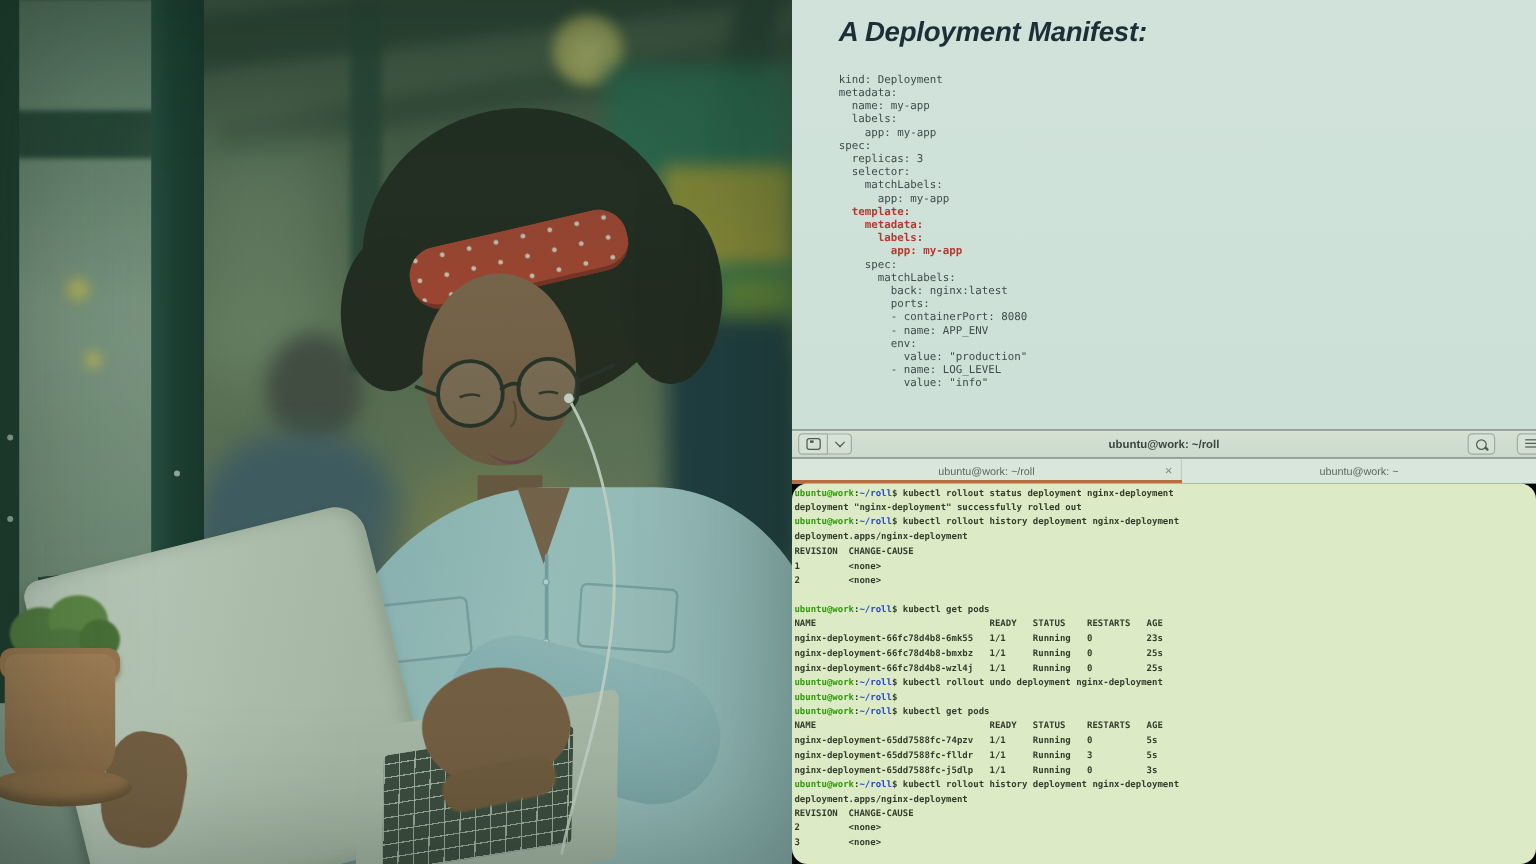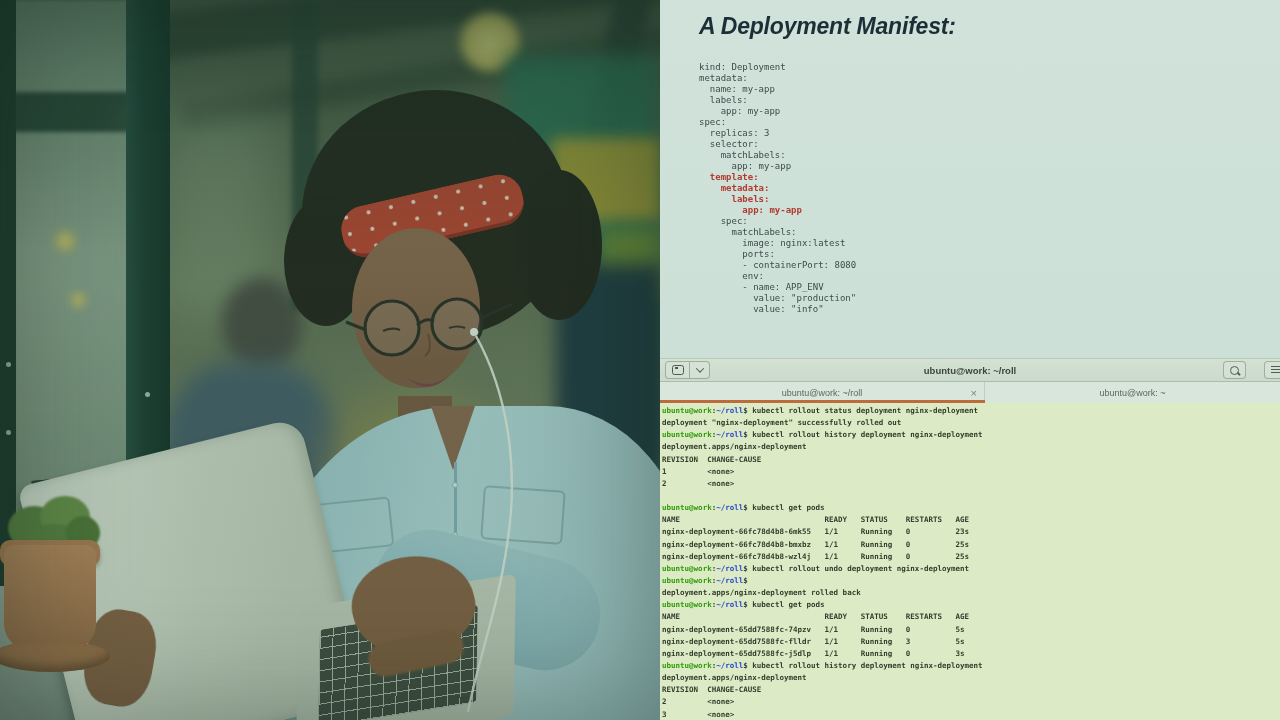--- a/index.html
+++ b/index.html
@@ -132,21 +132,21 @@
   .tab{position:relative;display:flex;align-items:center;justify-content:center;
     font-size:9px;color:var(--tab-text,#5a6a60);box-sizing:border-box;}
   .tab-active{width:325px;flex:none;border-right:1px solid rgba(140,160,145,.35);}
   .tab-rest{flex:1;}
   .tab-close{position:absolute;right:7px;top:50%;transform:translateY(-54%);font-size:11px;color:#7b8a7e;
     line-height:10px;cursor:default;}
   .tab-underline{position:absolute;left:0;bottom:0;width:325px;height:3px;background:var(--accent-orange,#bc6b3c);}
 
   #term{position:relative;width:620px;height:317px;background:var(--terminal-bg,#dcebc6);
     box-sizing:border-box;padding:2px 0 0 2px;
-    font-family:"DejaVu Sans Mono","Liberation Mono",monospace;font-size:7.5px;font-weight:600;}
+    font-family:"DejaVu Sans Mono","Liberation Mono",monospace;font-size:7.5px;font-weight:600;border-radius:13px;}
   #term .ln{height:12.15px;line-height:12.15px;white-space:pre;color:var(--term-text,#333d2b);}
   #term .seg-p{color:var(--prompt-green,#2f9b08);font-weight:bold;}
   #term .seg-b{color:var(--path-blue,#2444cc);font-weight:bold;}
 </style>
 </head>
 <body>
 
 <div id="app">
 
   <div id="photo">
@@ -246,26 +246,27 @@
           <div class="ln"><span>  replicas: 3</span></div>
           <div class="ln"><span>  selector:</span></div>
           <div class="ln"><span>    matchLabels:</span></div>
           <div class="ln"><span>      app: my-app</span></div>
           <div class="ln"><span class="seg-r">  template:</span></div>
           <div class="ln"><span class="seg-r">    metadata:</span></div>
           <div class="ln"><span class="seg-r">      labels:</span></div>
           <div class="ln"><span class="seg-r">        app: my-app</span></div>
           <div class="ln"><span>    spec:</span></div>
           <div class="ln"><span>      matchLabels:</span></div>
-          <div class="ln"><span>        image: nginx:latest</span></div>
+          <div class="ln"><span>        back: nginx:latest</span></div>
           <div class="ln"><span>        ports:</span></div>
           <div class="ln"><span>        - containerPort: 8080</span></div>
+          <div class="ln"><span>        - name: APP_ENV</span></div>
           <div class="ln"><span>        env:</span></div>
-          <div class="ln"><span>        - name: APP_ENV</span></div>
           <div class="ln"><span>          value: "production"</span></div>
+          <div class="ln"><span>        - name: LOG_LEVEL</span></div>
           <div class="ln"><span>          value: "info"</span></div>
         </div>
     </section>
 
     <div id="titlebar">
       <div class="tb-btn tb-new">
         <span class="ic-newtab"></span>
       </div>
       <div class="tb-btn tb-drop">
         <span class="ic-chev"></span>
@@ -299,21 +300,20 @@
         <div class="ln"><span>1         &lt;none&gt;</span></div>
         <div class="ln"><span>2         &lt;none&gt;</span></div>
         <div class="ln"><span></span></div>
         <div class="ln"><span class="seg-p">ubuntu@work</span><span>:</span><span class="seg-b">~/roll</span><span>$ kubectl get pods</span></div>
         <div class="ln"><span>NAME                                READY   STATUS    RESTARTS   AGE</span></div>
         <div class="ln"><span>nginx-deployment-66fc78d4b8-6mk55   1/1     Running   0          23s</span></div>
         <div class="ln"><span>nginx-deployment-66fc78d4b8-bmxbz   1/1     Running   0          25s</span></div>
         <div class="ln"><span>nginx-deployment-66fc78d4b8-wzl4j   1/1     Running   0          25s</span></div>
         <div class="ln"><span class="seg-p">ubuntu@work</span><span>:</span><span class="seg-b">~/roll</span><span>$ kubectl rollout undo deployment nginx-deployment</span></div>
         <div class="ln"><span class="seg-p">ubuntu@work</span><span>:</span><span class="seg-b">~/roll</span><span>$</span></div>
-        <div class="ln"><span>deployment.apps/nginx-deployment rolled back</span></div>
         <div class="ln"><span class="seg-p">ubuntu@work</span><span>:</span><span class="seg-b">~/roll</span><span>$ kubectl get pods</span></div>
         <div class="ln"><span>NAME                                READY   STATUS    RESTARTS   AGE</span></div>
         <div class="ln"><span>nginx-deployment-65dd7588fc-74pzv   1/1     Running   0          5s</span></div>
         <div class="ln"><span>nginx-deployment-65dd7588fc-flldr   1/1     Running   3          5s</span></div>
         <div class="ln"><span>nginx-deployment-65dd7588fc-j5dlp   1/1     Running   0          3s</span></div>
         <div class="ln"><span class="seg-p">ubuntu@work</span><span>:</span><span class="seg-b">~/roll</span><span>$ kubectl rollout history deployment nginx-deployment</span></div>
         <div class="ln"><span>deployment.apps/nginx-deployment</span></div>
         <div class="ln"><span>REVISION  CHANGE-CAUSE</span></div>
         <div class="ln"><span>2         &lt;none&gt;</span></div>
         <div class="ln"><span>3         &lt;none&gt;</span></div>

